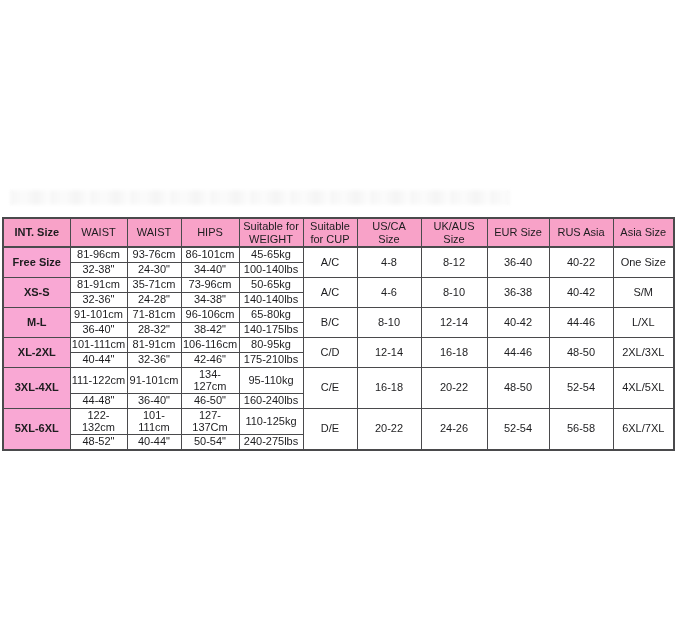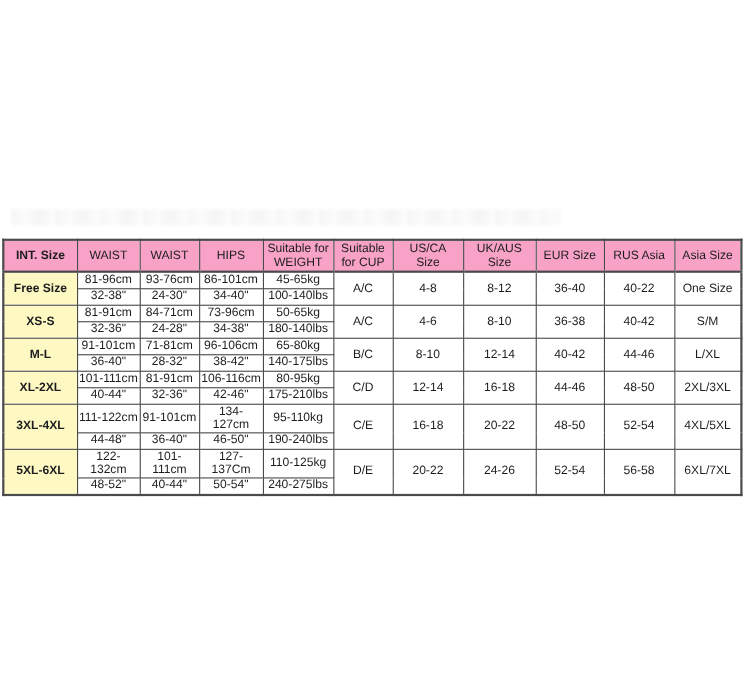--- a/index.html
+++ b/index.html
@@ -42,21 +42,21 @@
   .size-table thead th {
     background: #f8a2c8;
     height: 29px;
     font-weight: normal;
     white-space: pre-line;
     border-bottom: 2px solid #4a4a4c;
   }
   .size-table thead th.hdr-bold { font-weight: bold; }
   .size-table tbody th.row-label {
     font-weight: bold;
-    background: #fef9c3;
+    background: #f9a8d4;
   }
   .size-table tbody td, .size-table tbody th { background: #ffffff; }
   .size-table tr.cm-row td.half, .size-table tr.in-row td.half { height: 15px; }
 </style>
 </head>
 <body>
 
 <div class="watermark"></div>
 
 <table class="size-table">
@@ -110,35 +110,35 @@
     <tr class="in-row">
       <td class="half">32-38"</td>
       <td class="half">24-30"</td>
       <td class="half">34-40"</td>
       <td class="half">100-140lbs</td>
     </tr>
 
     <tr class="cm-row">
       <th class="row-label" rowspan="2">XS-S</th>
       <td class="half">81-91cm</td>
-      <td class="half">84-71cm</td>
+      <td class="half">35-71cm</td>
       <td class="half">73-96cm</td>
       <td class="half">50-65kg</td>
       <td rowspan="2">A/C</td>
       <td rowspan="2">4-6</td>
       <td rowspan="2">8-10</td>
       <td rowspan="2">36-38</td>
       <td rowspan="2">40-42</td>
       <td rowspan="2">S/M</td>
     </tr>
     <tr class="in-row">
       <td class="half">32-36"</td>
       <td class="half">24-28"</td>
       <td class="half">34-38"</td>
-      <td class="half">180-140lbs</td>
+      <td class="half">140-140lbs</td>
     </tr>
 
     <tr class="cm-row">
       <th class="row-label" rowspan="2">M-L</th>
       <td class="half">91-101cm</td>
       <td class="half">71-81cm</td>
       <td class="half">96-106cm</td>
       <td class="half">65-80kg</td>
       <td rowspan="2">B/C</td>
       <td rowspan="2">8-10</td>
@@ -184,21 +184,21 @@
       <td rowspan="2">16-18</td>
       <td rowspan="2">20-22</td>
       <td rowspan="2">48-50</td>
       <td rowspan="2">52-54</td>
       <td rowspan="2">4XL/5XL</td>
     </tr>
     <tr class="in-row">
       <td class="half">44-48"</td>
       <td class="half">36-40"</td>
       <td class="half">46-50"</td>
-      <td class="half">190-240lbs</td>
+      <td class="half">160-240lbs</td>
     </tr>
 
     <tr class="cm-row">
       <th class="row-label" rowspan="2">5XL-6XL</th>
       <td class="half">122-132cm</td>
       <td class="half">101-111cm</td>
       <td class="half">127-137Cm</td>
       <td class="half">110-125kg</td>
       <td rowspan="2">D/E</td>
       <td rowspan="2">20-22</td>

